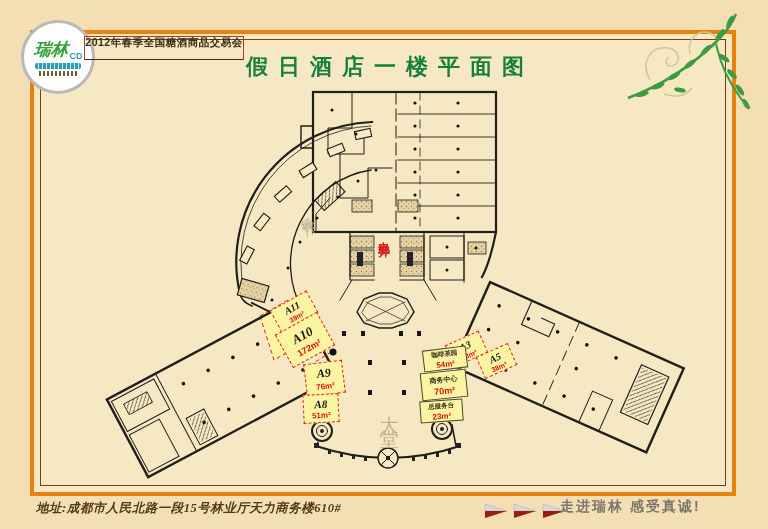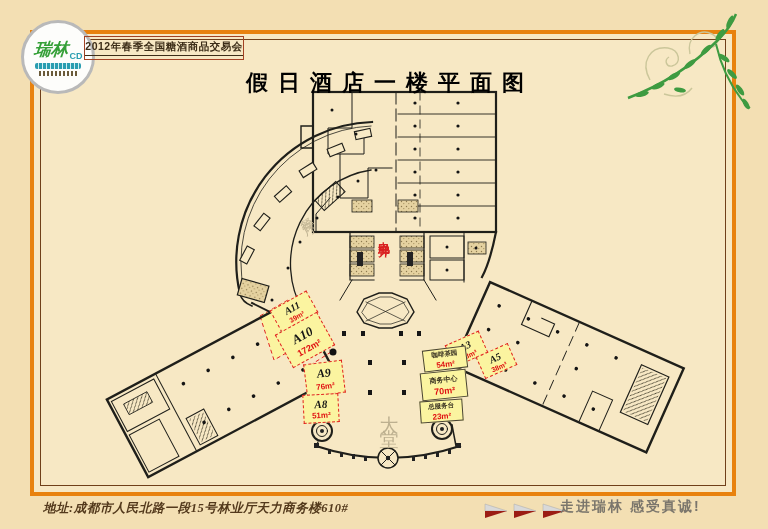--- a/index.html
+++ b/index.html
@@ -19,23 +19,23 @@
   .lg-row{display:flex;align-items:flex-end;line-height:1;}
   .lg-brand{font:bold italic 17px "Liberation Serif",serif;color:#35a038;transform:skewX(-6deg);}
   .lg-sub{font:bold 9px "Liberation Sans",sans-serif;color:#2a9db0;margin-left:2px;}
   .lg-band{width:46px;height:6px;background:#2a9db0;border-radius:2px;margin-top:2px;
     background-image:repeating-linear-gradient(90deg,#2a9db0 0 3px,#cfeef2 3px 4px);}
   .lg-tiny{width:38px;height:5px;margin-top:2px;
     background-image:repeating-linear-gradient(90deg,#6b5b3a 0 2px,transparent 2px 4px);}
   .banner-box{position:absolute;left:84px;top:36px;width:158px;height:22px;z-index:6;
     border:1.5px solid #a34224;display:flex;align-items:center;justify-content:center;}
   .banner-text{font:bold 10.5px "Liberation Sans",sans-serif;color:#3c2d18;
-    border-bottom:1px solid #3c2d18;padding-bottom:1px;letter-spacing:.5px;}
-  .page-title{position:absolute;left:190px;top:68px;width:400px;text-align:center;
-    font:bold 22px "Liberation Serif",serif;color:#000000;letter-spacing:10px;z-index:6;}
+    border-bottom:1px solid #3c2d18;padding-bottom:9px;letter-spacing:.5px;}
+  .page-title{position:absolute;left:190px;top:52px;width:400px;text-align:center;
+    font:bold 22px "Liberation Serif",serif;color:#15803d;letter-spacing:10px;z-index:6;}
   
   .vine{position:absolute;right:14px;top:2px;z-index:7;}
   
   .plan{position:absolute;left:0;top:0;z-index:3;}
   
   .vlabel{position:absolute;writing-mode:vertical-rl;text-orientation:upright;line-height:1;z-index:4;}
   .lbl-elev{left:376px;top:233px;font:bold 11.5px "Liberation Sans",sans-serif;color:#d92020;letter-spacing:2px;}
   .lbl-rest{left:292px;top:208px;font:14px "Liberation Sans",sans-serif;color:#c3b695;
     letter-spacing:6px;transform:rotate(-32deg);}
   .lbl-lobby{left:376px;top:400px;font:19px "Liberation Sans",sans-serif;color:#bdb090;letter-spacing:14px;}
@@ -55,21 +55,21 @@
   #b-a8{left:303px;top:394px;width:34px;height:27px;transform:rotate(-3deg);}
   #b-a8 .bid{font-size:11px;} #b-a8 .bsize{font-size:8px;}
   #b-a3{left:448px;top:337px;width:35px;height:22px;transform:rotate(-24deg);}
   #b-a5{left:479px;top:349px;width:33px;height:22px;transform:rotate(-24deg);}
   #f-1{left:423px;top:348px;width:42px;height:20px;transform:rotate(-7deg);}
   #f-2{left:421px;top:371px;width:44px;height:26px;transform:rotate(-6deg);}
   #f-2 .bname{font-size:7px;} #f-2 .bsize{font-size:9px;}
   #f-3{left:420px;top:400px;width:41px;height:20px;transform:rotate(-4deg);}
   
   .address{position:absolute;left:36px;top:500px;font:bold italic 12.5px "Liberation Serif",serif;
-    color:#53391c;letter-spacing:.5px;z-index:6;margin-left:7px;}
+    color:#53391c;letter-spacing:.5px;z-index:6;}
   .flags{position:absolute;left:484px;top:501px;z-index:6;}
   .slogan{position:absolute;left:560px;top:498px;font:bold 14px "Liberation Sans",sans-serif;
     color:#7b766c;letter-spacing:2px;z-index:6;}
 </style>
 </head>
 <body>
 
 <div class="frame-bg"></div>
 <div class="frame-orange"></div>
 <div class="frame-brown"></div>

